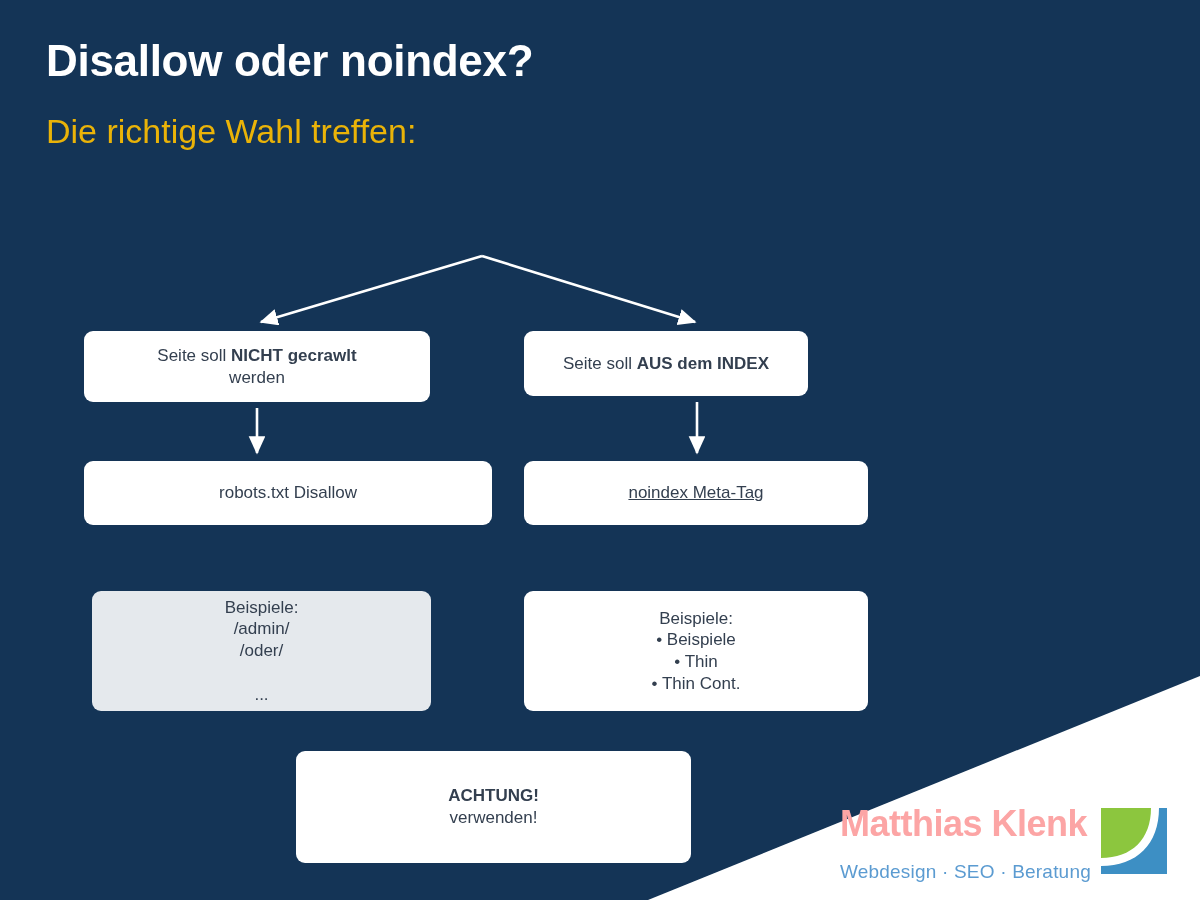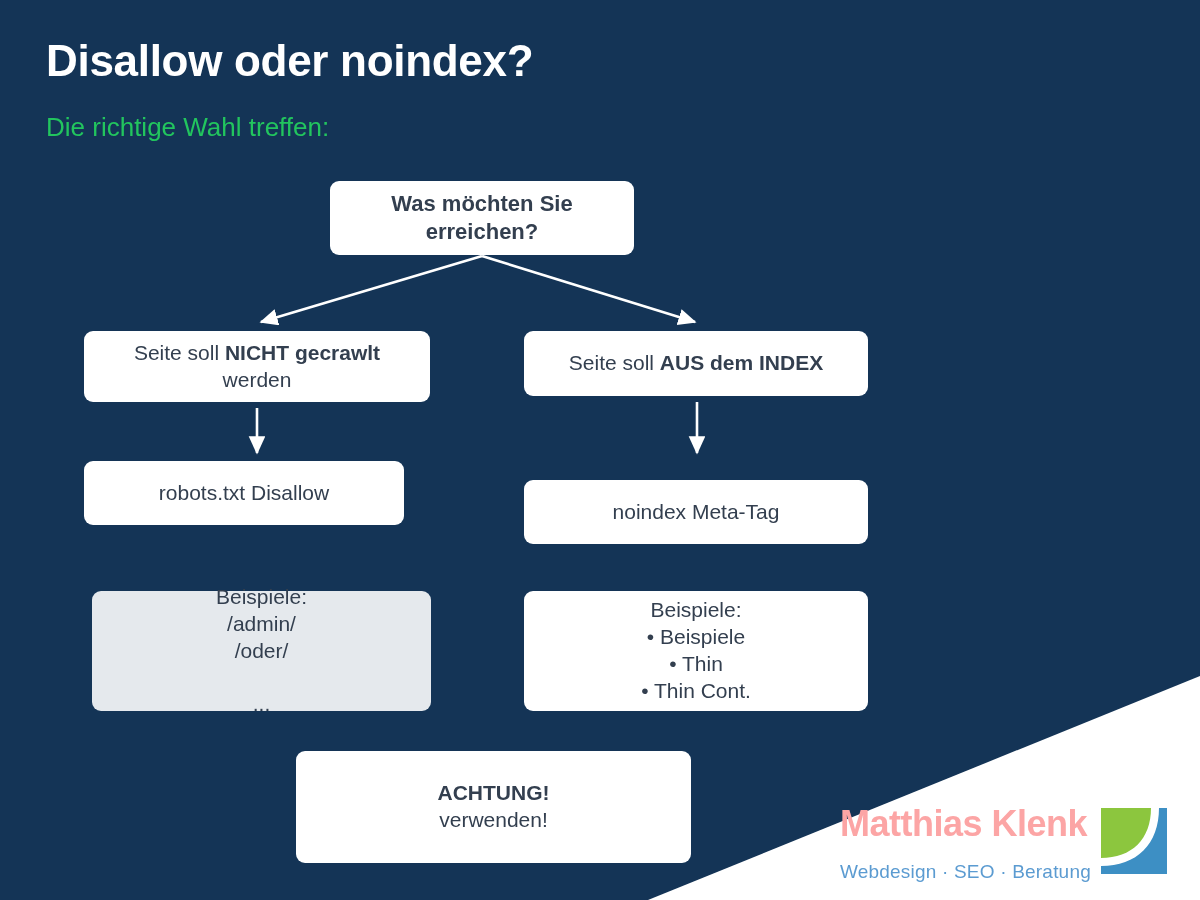--- a/index.html
+++ b/index.html
@@ -17,49 +17,49 @@
   }
 
   
   #title {
     position:absolute; left:46px; top:36px;
     font-size:44px; font-weight:bold; color:#ffffff;
     letter-spacing:-0.3px; white-space:nowrap;
   }
   #subtitle {
     position:absolute; left:46px; top:112px;
-    font-size:26px; font-weight:normal; color:#22c55e;
+    font-size:34px; font-weight:normal; color:#eab308;
     white-space:nowrap;
   }
 
   
   .node {
     position:absolute;
     box-sizing:border-box;
     background:#ffffff;
     border-radius:9px;
     color:#333f4f;
     display:flex;
     flex-direction:column;
     align-items:center;
     justify-content:center;
     text-align:center;
     line-height:1.28;
-    font-size:21px;
+    font-size:17px;
   }
   .node.gray { background:#e5e9ed; }
   .node.bold { font-weight:bold; }
   .node .ln { display:block; white-space:nowrap; }
   .node b { font-weight:bold; }
 
   #node-question { left:330px; top:181px;  width:304px; height:74px;  font-size:22px; font-weight:bold; }
   #node-nocrawl  { left:84px;  top:331px;  width:346px; height:71px; }
-  #node-noindex  { left:524px; top:331px;  width:344px; height:65px; }
-  #node-robots   { left:84px;  top:461px;  width:320px; height:64px; }
-  #node-metatag  { left:524px; top:480px;  width:344px; height:64px; }
+  #node-noindex  { left:524px; top:331px;  width:284px; height:65px; }
+  #node-robots   { left:84px;  top:461px;  width:408px; height:64px; }
+  #node-metatag  { left:524px; top:461px;  width:344px; height:64px;text-decoration:underline; }
   #node-ex-left  { left:92px;  top:591px;  width:339px; height:120px; }
   #node-ex-right { left:524px; top:591px;  width:344px; height:120px; }
   #node-warning  { left:296px; top:751px;  width:395px; height:112px; }
 
   
   #arrows {
     position:absolute; left:0; top:0;
     width:1200px; height:900px;
     pointer-events:none;
   }
@@ -105,24 +105,20 @@
       </marker>
     </defs>
 
     <line x1="482" y1="256" x2="261" y2="322" stroke="#ffffff" stroke-width="2.6" marker-end="url(#ah)"></line>
     <line x1="482" y1="256" x2="695" y2="322" stroke="#ffffff" stroke-width="2.6" marker-end="url(#ah)"></line>
 
     <line x1="257" y1="408" x2="257" y2="453" stroke="#ffffff" stroke-width="2.6" marker-end="url(#ah)"></line>
     <line x1="697" y1="402" x2="697" y2="453" stroke="#ffffff" stroke-width="2.6" marker-end="url(#ah)"></line>
   </svg>
 
-  <div class="node bold" id="node-question">
-    <span class="ln">Was möchten Sie</span>
-    <span class="ln">erreichen?</span>
-  </div>
 
   <div class="node" id="node-nocrawl">
     <span class="ln"><span>Seite soll </span><b>NICHT gecrawlt</b></span>
     <span class="ln">werden</span>
   </div>
 
   <div class="node" id="node-noindex">
     <span class="ln"><span>Seite soll </span><b>AUS dem INDEX</b></span>
   </div>
 

